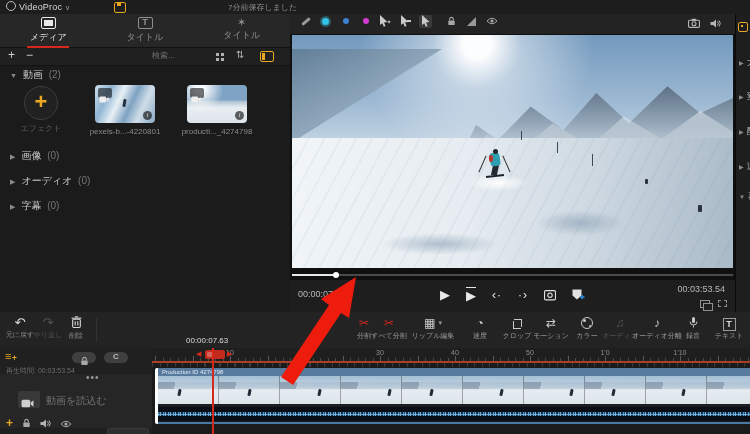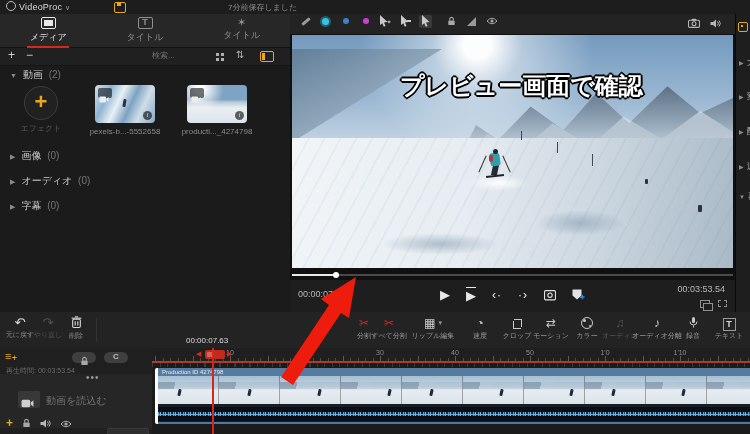--- a/index.html
+++ b/index.html
@@ -236,21 +236,21 @@
           <div id="add-circle">+</div>
           <div id="import-label">エフェクト</div>
           <div class="mthumb mthumb-0">
             <div class="cam-badge"><svg width="10" height="7" viewBox="0 0 12 8">
                 <rect x="0.5" y="0.5" width="8" height="7" rx="1.5" fill="#eee"></rect>
                 <path d="M9 3 L11.5 1 V7 L9 5 Z" fill="#eee"></path>
               </svg></div>
             <div class="fig"></div>
             <div class="info-badge">i</div>
           </div>
-          <div class="mname mname-0">pexels-b...-5552658</div>
+          <div class="mname mname-0">pexels-b...-4220801</div>
           <div class="mthumb mthumb-1">
             <div class="cam-badge"><svg width="10" height="7" viewBox="0 0 12 8">
                 <rect x="0.5" y="0.5" width="8" height="7" rx="1.5" fill="#eee"></rect>
                 <path d="M9 3 L11.5 1 V7 L9 5 Z" fill="#eee"></path>
               </svg></div>
             <div class="info-badge">i</div>
           </div>
           <div class="mname mname-1">producti..._4274798</div>
         </div>
         <div class="msec-header"><span class="arr">▶</span><span>画像</span> <span class="cnt">(0)</span></div>
@@ -333,21 +333,20 @@
       <div id="spray"></div>
       <div id="skier">
         <div class="pole-l"></div>
           <div class="pole-r"></div>
         <div class="ski"></div>
           <div class="legs"></div>
         <div class="body"></div>
           <div class="pack"></div>
           <div class="head"></div>
       </div>
-      <div id="caption">プレビュー画面で確認</div>
     </div>
     <div id="seek">
       <div class="line"></div>
         <div class="done" style="width: 10%;"></div>
       <div class="knob" style="left: 10%;"></div>
     </div>
     <div id="transport">
       <div id="tc-left">00:00:07.63</div>
       <div id="tc-right">00:03:53.54</div>
       <div id="t-controls">

